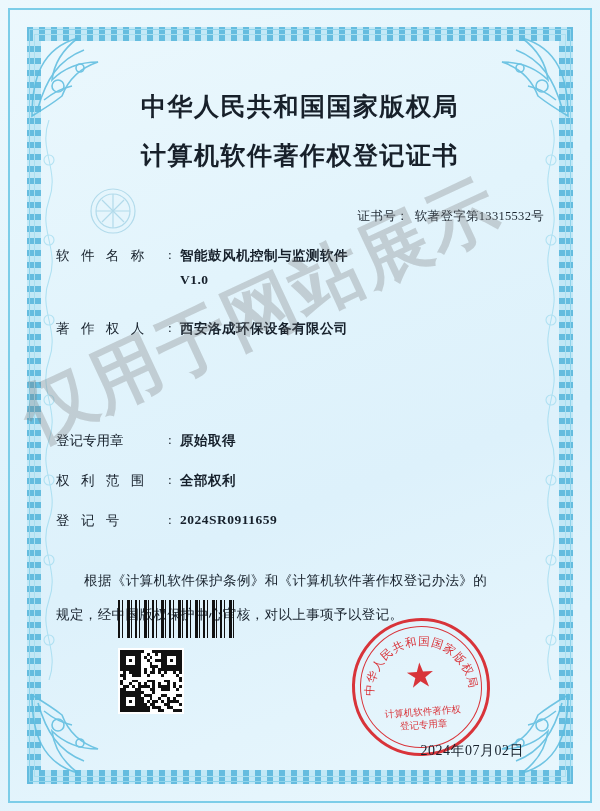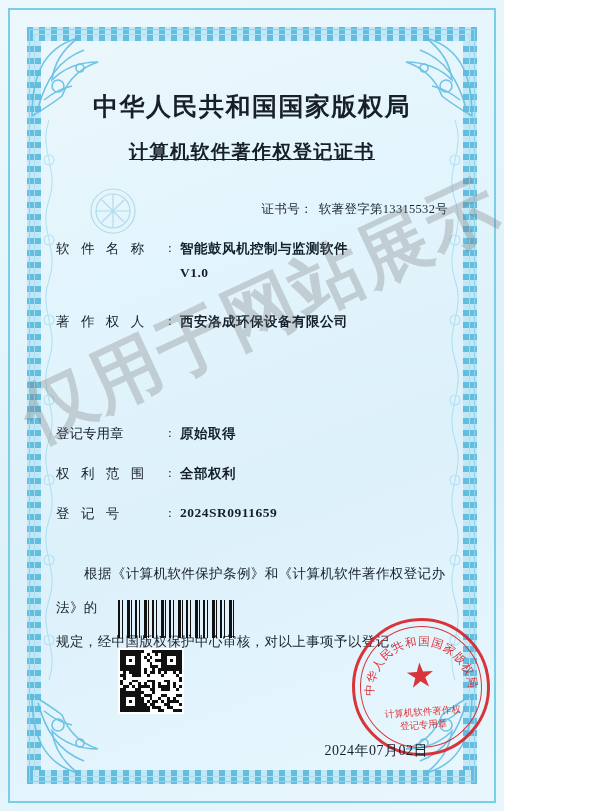--- a/index.html
+++ b/index.html
@@ -9,21 +9,21 @@
   }
   body {
     width: 600px;
     height: 811px;
     font-family: "Liberation Serif", serif;
     overflow: hidden;
   }
 
   .certificate {
     position: relative;
-    width: 504px;
+    width: 600px;
     height: 811px;
     background: linear-gradient(160deg, #ecf8fd 0%, #e2f4fc 35%, #ddf1fb 60%, #e9f7fd 100%);
     overflow: hidden;
   }
 
   
   .frame-outer {
     position: absolute;
     left: 8px; top: 8px; right: 8px; bottom: 8px;
     border: 2px solid #7ccde8;
@@ -102,26 +102,25 @@
     color: #17202a;
     margin-top: 30px;
   }
   .title-line1 {
     font-size: 25px;
     letter-spacing: 1.5px;
     font-weight: bold;
     font-family: "DejaVu Serif", "Liberation Serif", serif;
   }
   .title-line2 {
-    font-size: 19px;
+    font-size: 25px;
     letter-spacing: 1.5px;
     font-weight: bold;
     margin-top: 16px;
     font-family: "DejaVu Serif", "Liberation Serif", serif;
-    text-decoration: underline;
   }
 
   .cert-no {
     margin-top: 36px;
     text-align: right;
     font-size: 12.5px;
     color: #1d2731;
     letter-spacing: .3px;
   }
   .cert-no .label { margin-right: 6px; text-align: center; }

